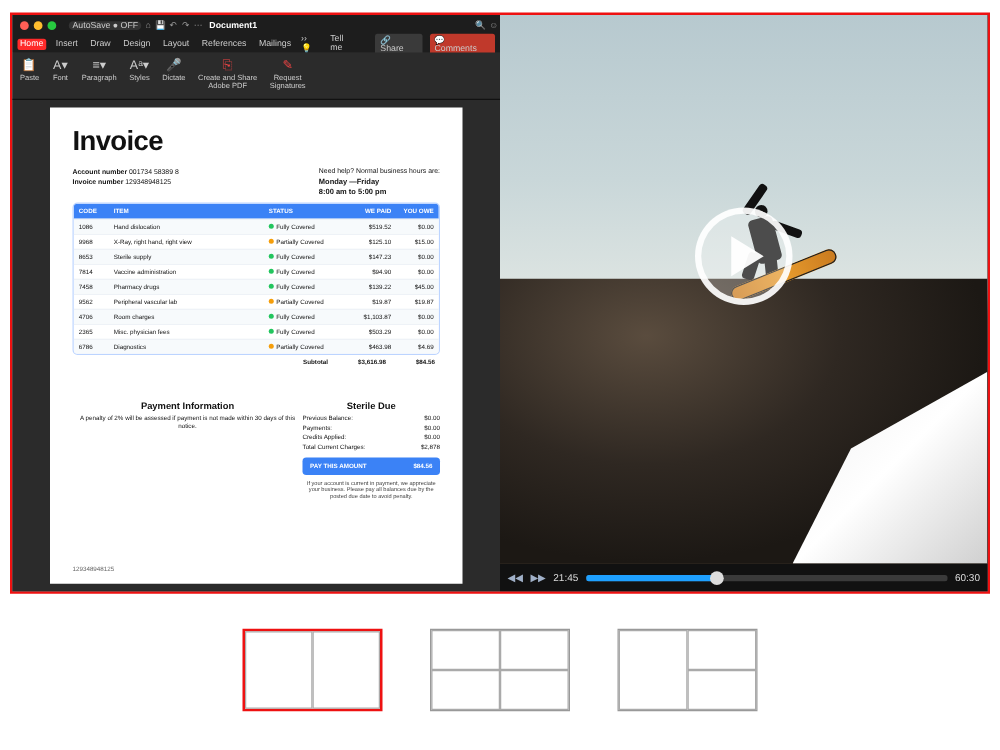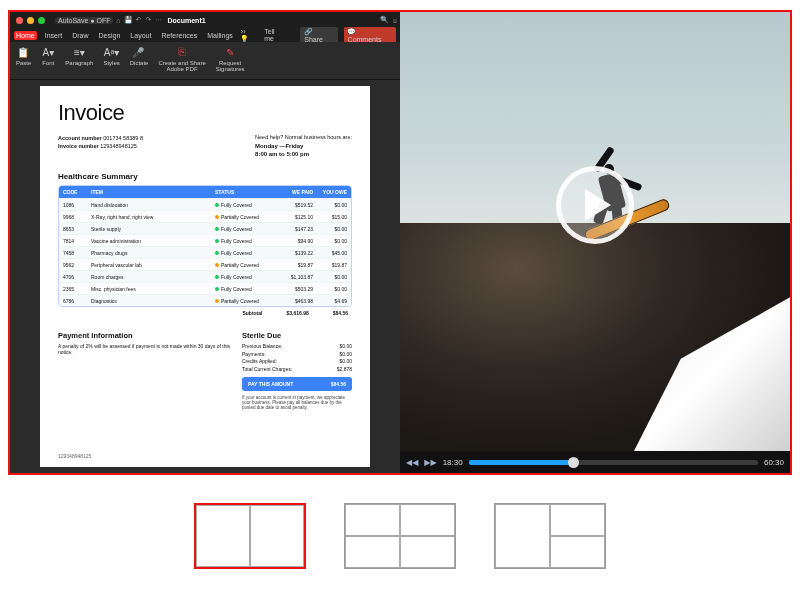--- a/index.html
+++ b/index.html
@@ -25,36 +25,36 @@
   .tabs .btn.comments { background: #c0392b; }
   .ribbon { display: flex; align-items: flex-start; gap: 10px; background: #2b2b2b; height: 38px; padding: 3px 6px; font-size: 6px; color: #ccc; border-bottom: 1px solid #111; }
   .rgroup { display: flex; flex-direction: column; align-items: center; gap: 1px; }
   .ricon { width: 14px; height: 14px; display: flex; align-items: center; justify-content: center; font-size: 10px; }
   .ricon.blue { color: #3b82f6; }
   .ricon.red { color: #ef4444; }
 
   
   .docwrap { flex: 1; background: #2b2b2b; display: flex; justify-content: center; padding: 6px 12px; overflow: hidden; }
   .page { background: #fff; width: 330px; height: 100%; padding: 14px 18px 8px 18px; color: #111; font-size: 6px; display: flex; flex-direction: column; }
-  .inv-title { font-size: 22px; font-weight: 400; letter-spacing: -0.5px; }
+  .inv-title { font-size: 22px; font-weight: 700; letter-spacing: -0.5px; }
   .inv-meta { display: flex; justify-content: space-between; margin-top: 8px; font-size: 5.5px; }
   .inv-meta .left { line-height: 1.5; }
   .inv-meta .right { text-align: left; line-height: 1.4; }
   .inv-meta .right .hours { font-weight: 700; font-size: 6px; }
   .hc-summary { font-weight: 700; font-size: 8px; margin-top: 14px; }
   .tbl { margin-top: 4px; border-radius: 4px; overflow: hidden; border: 1px solid #bcd4ff; }
   .tbl-head { display: flex; background: #3b82f6; color: #fff; font-size: 5px; font-weight: 600; padding: 3px 4px; }
   .tbl-head .c1 { width: 28px; } .tbl-head .c2 { flex: 1; } .tbl-head .c3 { width: 60px; } .tbl-head .c4 { width: 38px; text-align: right; } .tbl-head .c5 { width: 34px; text-align: right; }
   .tbl-row { display: flex; background: #fff; font-size: 5px; padding: 2.5px 4px; border-top: 1px solid #eef2f7; }
   .tbl-row:nth-child(odd) { background: #f7fafc; }
   .tbl-row .c1 { width: 28px; } .tbl-row .c2 { flex: 1; } .tbl-row .c3 { width: 60px; } .tbl-row .c4 { width: 38px; text-align: right; } .tbl-row .c5 { width: 34px; text-align: right; }
   .status-dot { display: inline-block; width: 4px; height: 4px; border-radius: 50%; margin-right: 2px; }
   .status-dot.g { background: #22c55e; } .status-dot.y { background: #f59e0b; }
   .subtotal { display: flex; justify-content: flex-end; font-size: 5px; font-weight: 700; padding: 3px 4px; gap: 24px; }
-  .pay-section { display: flex; margin-top: 12px; gap: 0; }
+  .pay-section { display: flex; margin-top: 24px; gap: 0; text-align: center; }
   .pay-left { flex: 1; font-size: 5px; }
   .pay-left h4 { font-size: 7.5px; font-weight: 700; margin-bottom: 3px; }
   .pay-right { width: 110px; font-size: 5px; }
   .pay-right h4 { font-size: 7.5px; font-weight: 700; margin-bottom: 3px; }
   .pay-line { display: flex; justify-content: space-between; line-height: 1.5; }
   .pay-btn { margin-top: 4px; background: #3b82f6; color: #fff; font-size: 5px; font-weight: 600; display: flex; justify-content: space-between; padding: 4px 6px; border-radius: 3px; }
   .pay-note { font-size: 4.5px; margin-top: 4px; color: #444; }
   .footer-num { margin-top: auto; font-size: 5px; color: #666; }
 
   
@@ -166,21 +166,20 @@
             <div class="left">
               <div><b>Account number</b> <span>001734 58389 8</span></div>
               <div><b>Invoice number</b> <span>129348948125</span></div>
             </div>
             <div class="right">
               <div>Need help? Normal business hours are:</div>
               <div class="hours">Monday —Friday</div>
               <div class="hours">8:00 am to 5:00 pm</div>
             </div>
           </div>
-          <div class="hc-summary">Healthcare Summary</div>
           <div class="tbl">
             <div class="tbl-head">
               <div class="c1">CODE</div>
               <div class="c2">ITEM</div>
               <div class="c3">STATUS</div>
               <div class="c4">WE PAID</div>
               <div class="c5">YOU OWE</div>
             </div>
             <div id="tbody">
                 <div class="tbl-row">
@@ -304,21 +303,21 @@
             <div class="leg2"></div>
           <div class="board"></div>
         </div>
         <div class="playbtn">
             <div class="tri"></div>
           </div>
       </div>
       <div class="vidbar">
         <span class="ctrl">◀◀</span>
         <span class="ctrl">▶▶</span>
-        <span>18:30</span>
+        <span>21:45</span>
         <div class="timeline">
           <div class="prog"></div>
             <div class="knob"></div>
         </div>
         <span>60:30</span>
       </div>
     </div>
   </div>
 
   <div class="thumbs">

